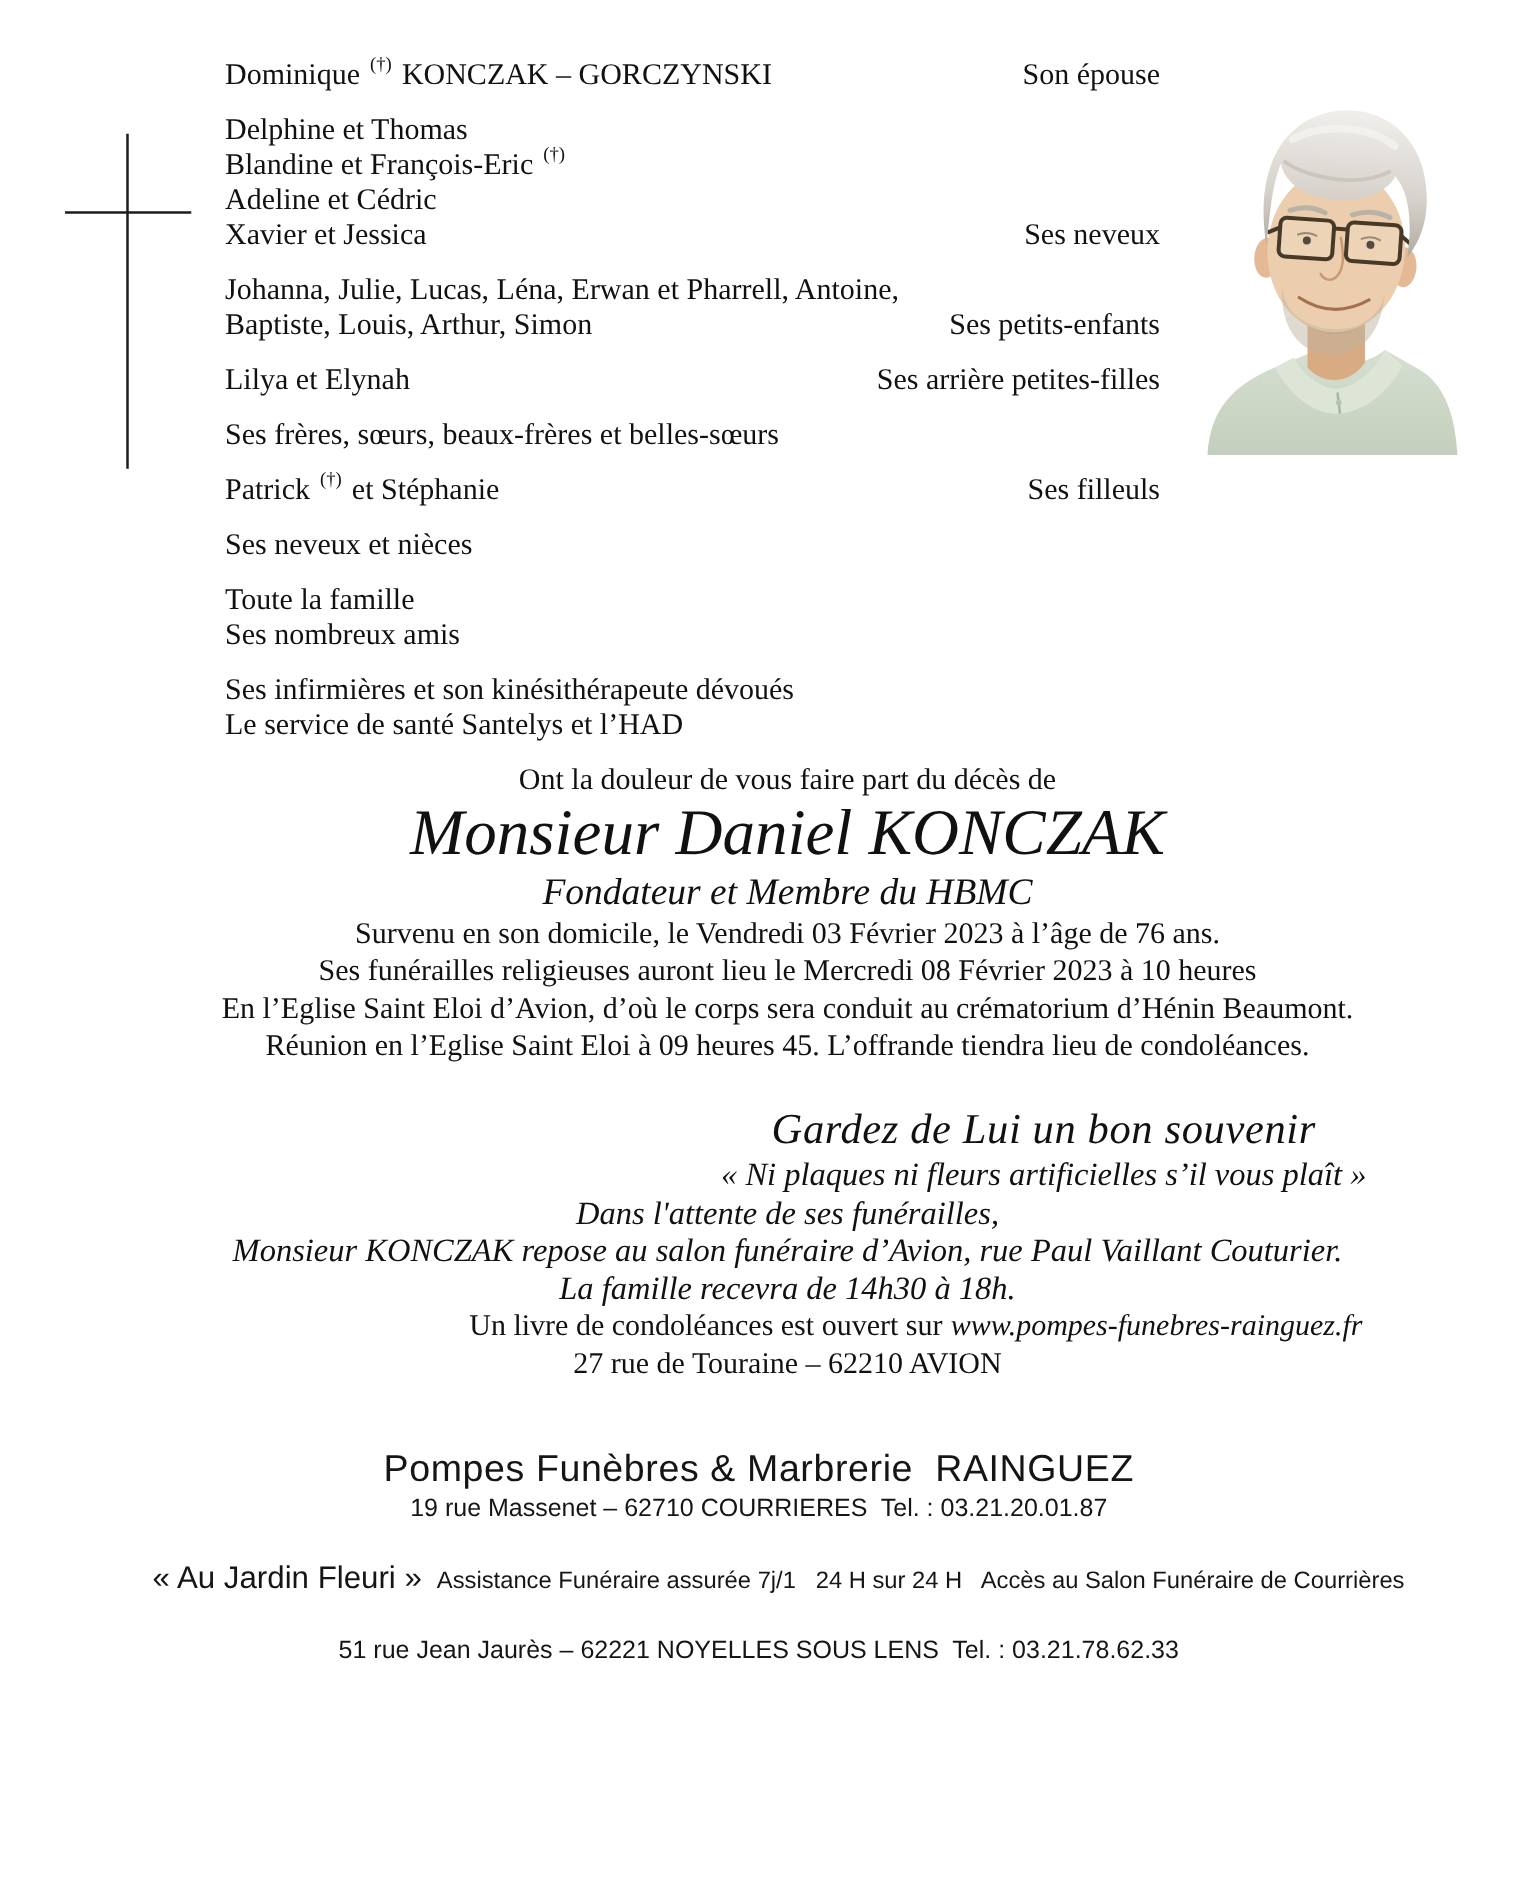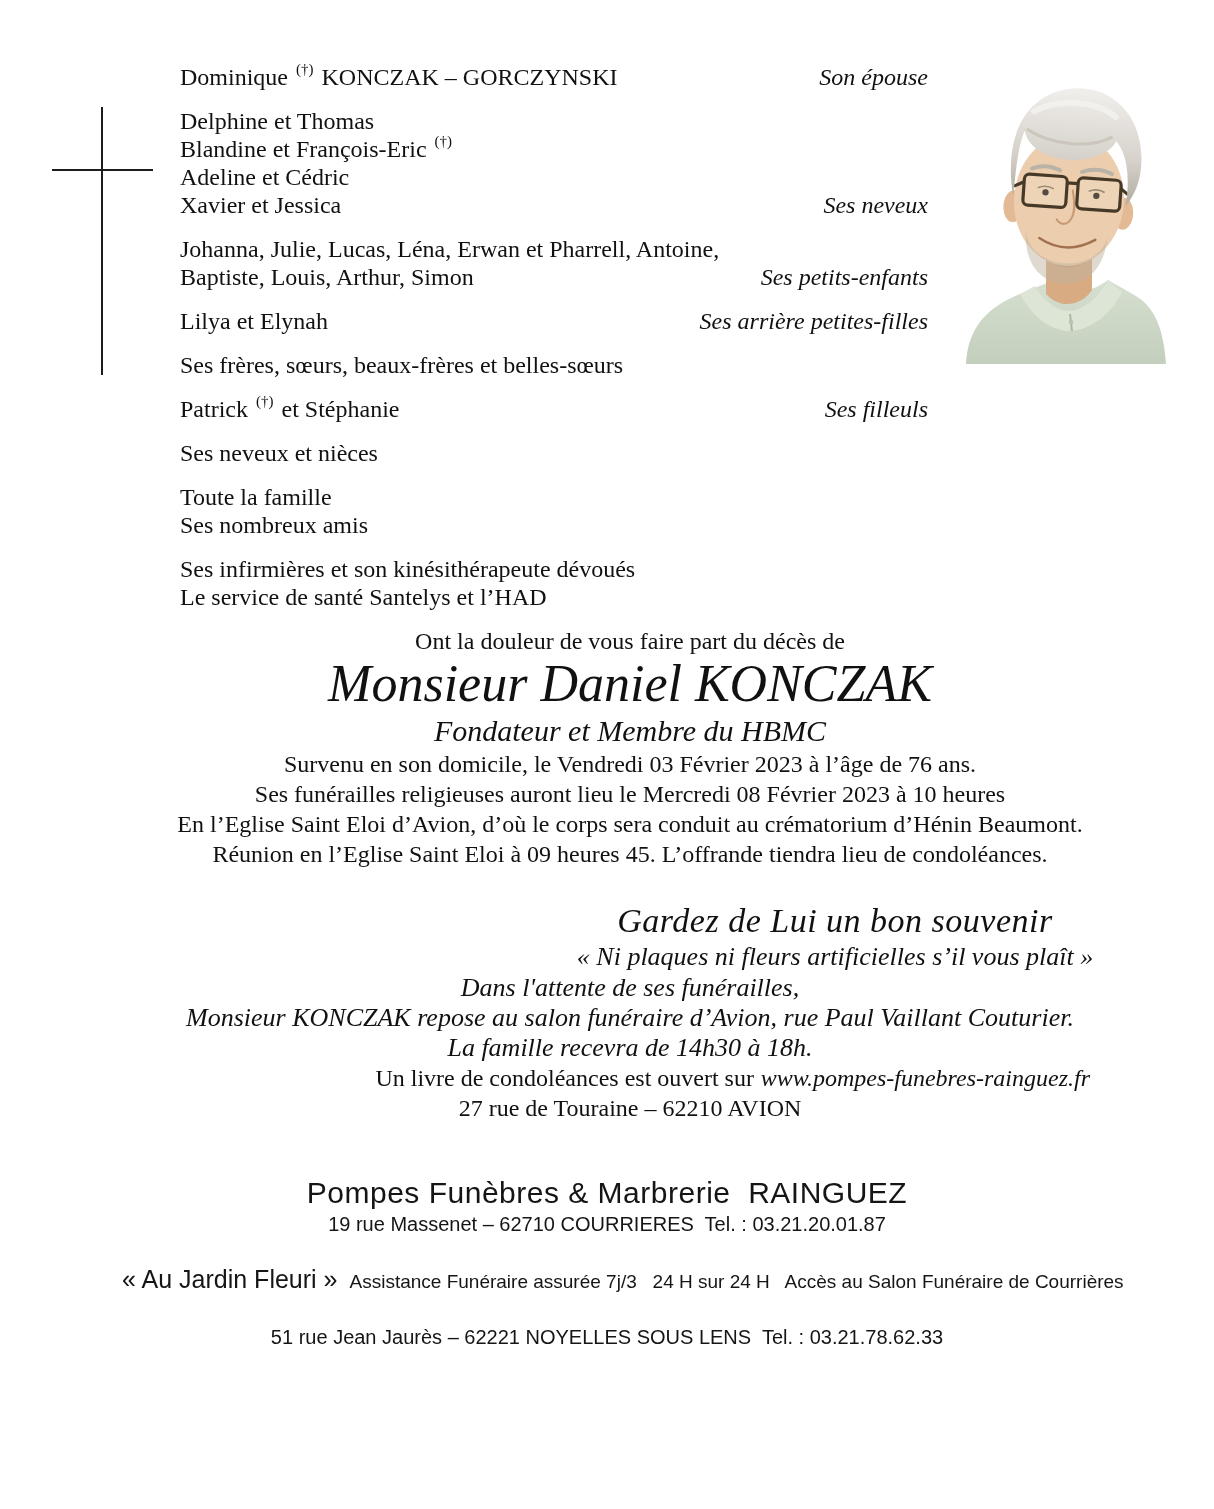--- a/index.html
+++ b/index.html
@@ -14,30 +14,30 @@
   .page { position: relative; width: 1214px; height: 1509px; }
 
   
   .cross-wrap { position: absolute; left: 42px; top: 100px; width: 120px; height: 290px; }
 
   
   .photo-wrap { position: absolute; left: 958px; top: 70px; width: 210px; height: 294px; }
 
   
   .family {
-    padding-top: 63px;
+    padding-top: 46px;
     margin-left: 180px;
     width: 748px;
     font-size: 24px;
     line-height: 28px;
   }
   .family .group { margin-bottom: 16px; }
   .family .row { display: flex; justify-content: space-between; align-items: baseline; }
   .family .name { white-space: nowrap; }
-  .family .relation { font-style: italic; text-align: right; white-space: nowrap; }
+  .family .relation { text-align: right; white-space: nowrap; }
   sup.dagger {
     font-size: 15px;
     line-height: 0;
     position: relative;
     top: -2px;
     vertical-align: super;
     margin: 0 2px;
   }
 
   
@@ -239,18 +239,18 @@
     <p class="book">
       <span>Un livre de condoléances est ouvert sur</span><span class="url">www.pompes-funebres-rainguez.fr</span>
     </p>
     <p class="address">27 rue de Touraine – 62210 AVION</p>
   </div>
 
   <div class="footer">
     <p class="brand">Pompes Funèbres &amp; Marbrerie  RAINGUEZ</p>
     <p class="f2">19 rue Massenet – 62710 COURRIERES  Tel. : 03.21.20.01.87</p>
     <p class="f3">
-      <span class="big">« Au Jardin Fleuri »</span><span class="rest">Assistance Funéraire assurée 7j/3   24 H sur 24 H   Accès au Salon Funéraire de Courrières</span>
+      <span class="big">« Au Jardin Fleuri »</span><span class="rest">Assistance Funéraire assurée 7j/1   24 H sur 24 H   Accès au Salon Funéraire de Courrières</span>
     </p>
     <p class="f4">51 rue Jean Jaurès – 62221 NOYELLES SOUS LENS  Tel. : 03.21.78.62.33</p>
   </div>
 
 </div>
 
 </body></html>

